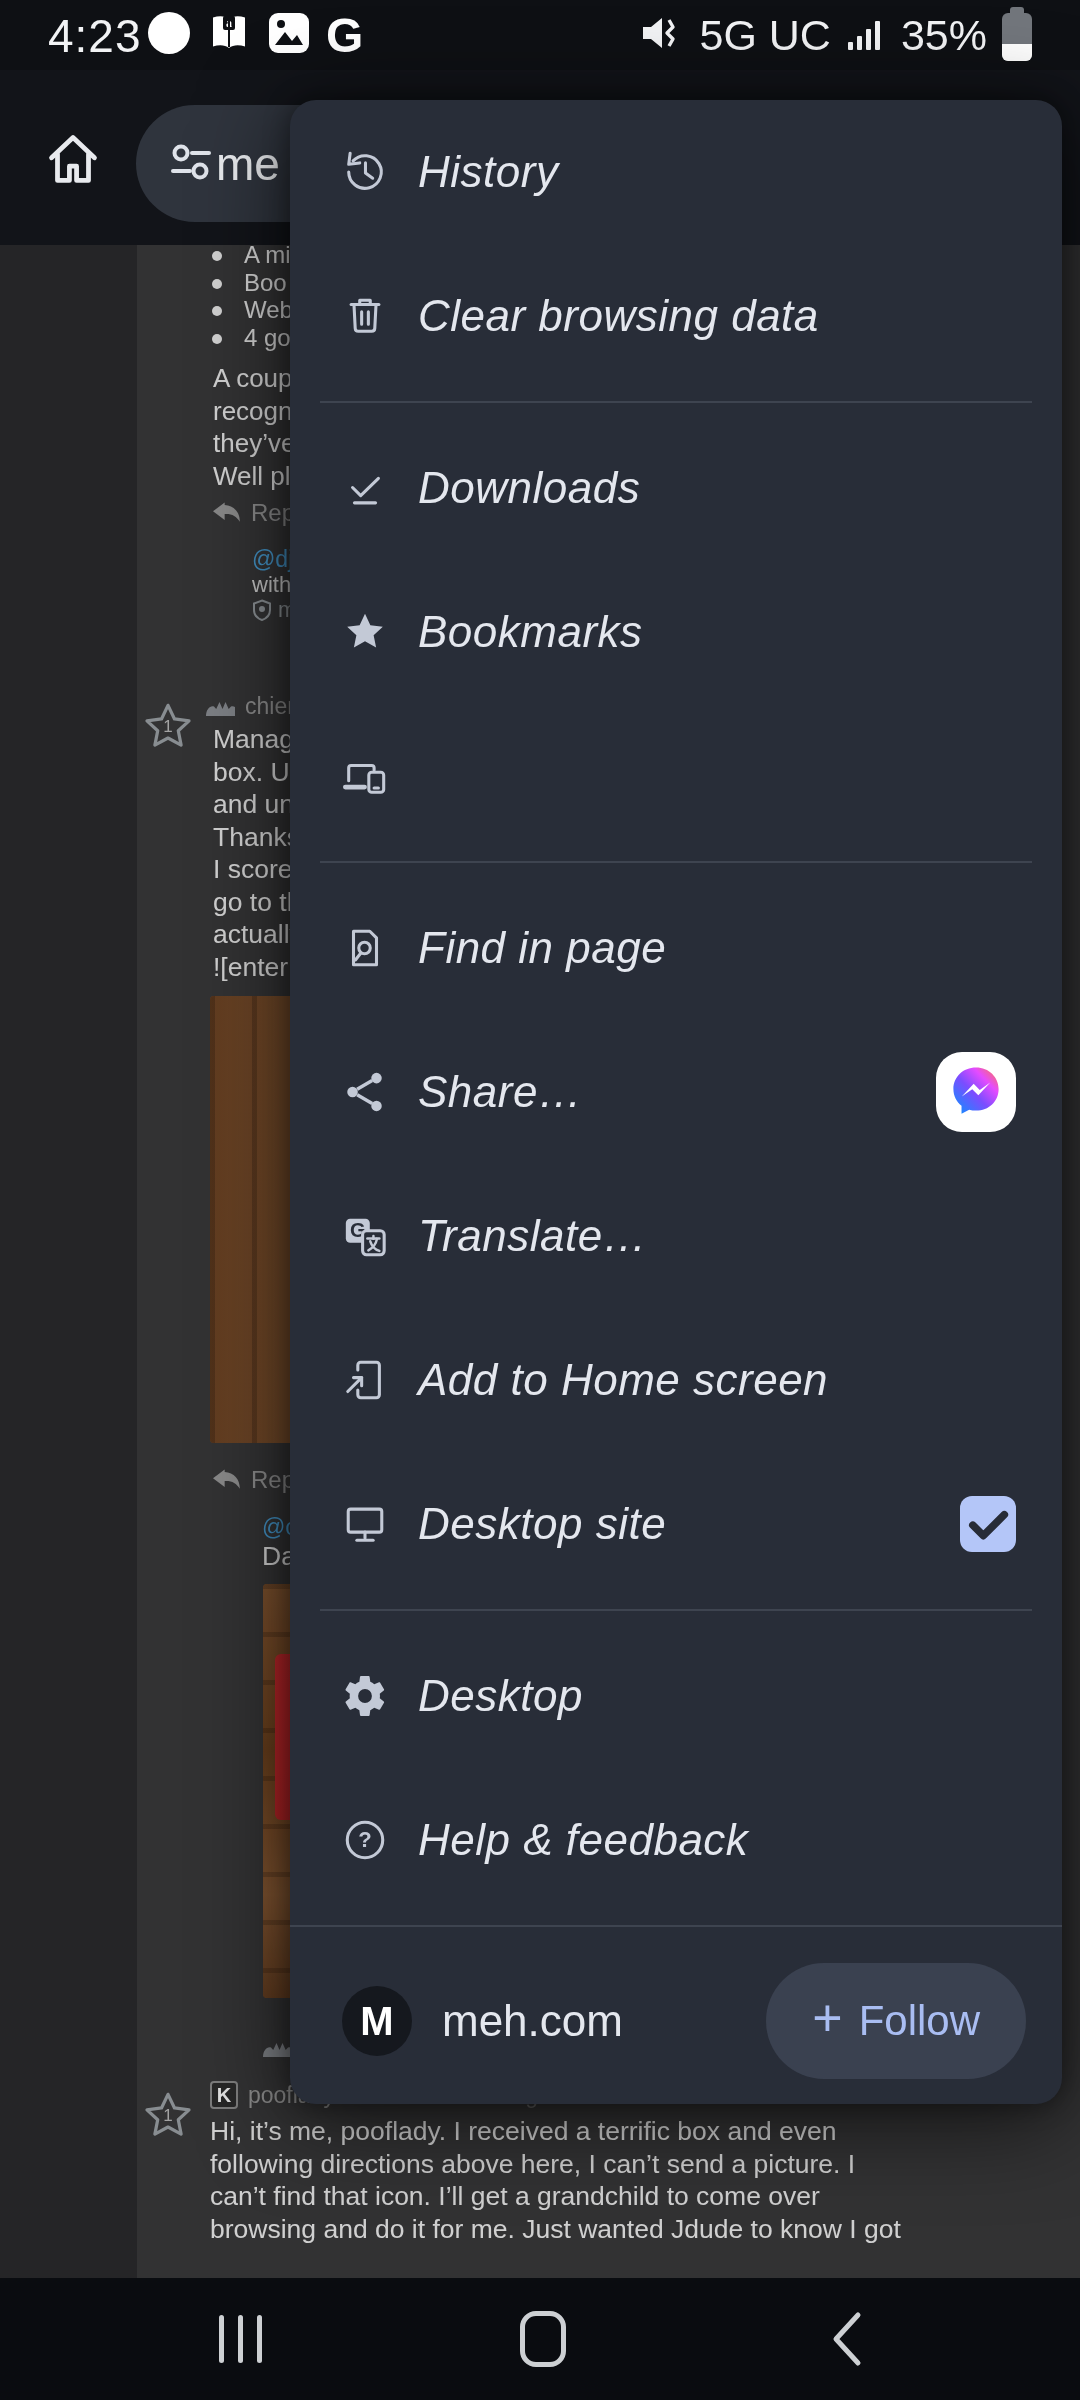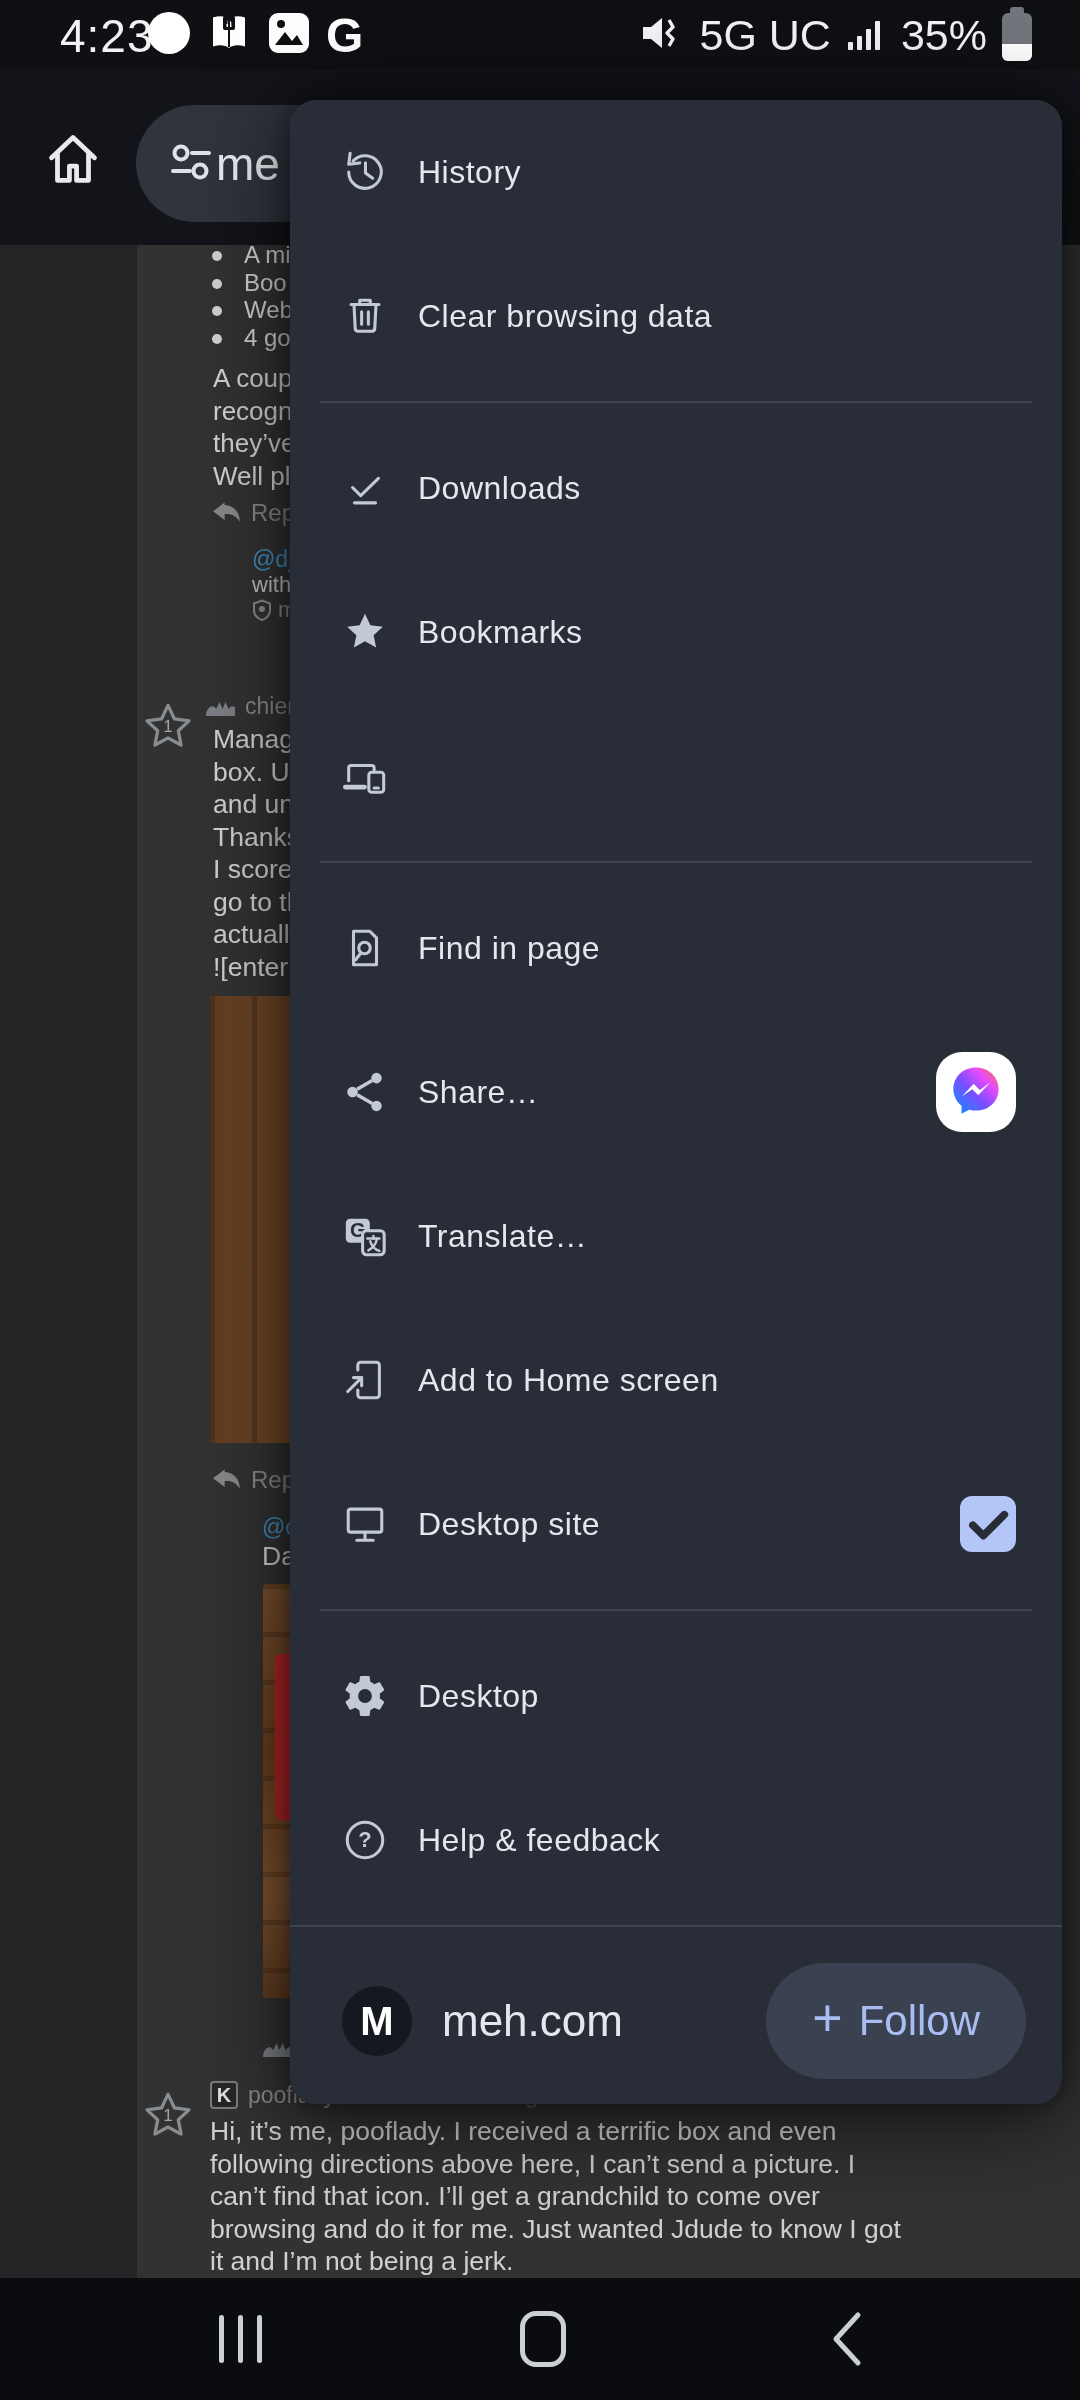--- a/index.html
+++ b/index.html
@@ -1,21 +1,21 @@
 <!DOCTYPE html>
 <html><head>
 <meta charset="utf-8">
 <style>
   html,body{margin:0;padding:0;background:#000;}
   .screen{position:relative;width:1080px;height:2400px;background:#101318;overflow:hidden;
           font-family:"Liberation Sans",sans-serif;-webkit-font-smoothing:antialiased;}
 
   
   .statusbar{position:absolute;top:0;left:0;right:0;height:70px;background:#0e1014;z-index:3;}
-  .sb-time{position:absolute;left:60px;top:9px;font-size:46px;color:#f2f3f5;letter-spacing:1px;}
+  .sb-time{position:absolute;left:48px;top:9px;font-size:46px;color:#f2f3f5;letter-spacing:1px;}
   .sb-left{position:absolute;left:146px;top:0;height:70px;display:flex;align-items:center;gap:14px;}
   .sb-right{position:absolute;right:48px;top:0;height:70px;display:flex;align-items:center;gap:15px;}
   .sb-txt{font-size:43px;color:#f2f3f5;}
   .sb-g{font-size:48px;font-weight:bold;color:#fff;}
   .battery{position:relative;width:30px;height:48px;margin-top:4px;}
   .battery .cap{position:absolute;top:-6px;left:8px;width:14px;height:6px;background:#72767c;border-radius:3px 3px 0 0;}
   .battery .body{position:absolute;inset:0;border-radius:6px;overflow:hidden;background:#72767c;}
   .battery .fill{position:absolute;left:0;right:0;bottom:0;height:35%;background:#fff;}
 
   
@@ -63,21 +63,21 @@
   .barcode{position:absolute;left:22px;bottom:10%;width:40px;height:26px;
            background:repeating-linear-gradient(90deg,#fff 0 3px,#223 3px 6px);}
 
   
   .menu-panel{position:absolute;left:290px;top:100px;width:772px;height:2004px;border-radius:26px;
               background:#282d38;z-index:5;overflow:hidden;
               box-shadow:0 14px 90px rgba(0,0,0,.65),0 0 26px rgba(0,0,0,.4);}
   .menu-row{height:144px;display:flex;align-items:center;padding:0 46px 0 52px;}
   .mi{width:46px;height:46px;margin-right:30px;flex:none;display:flex;align-items:center;justify-content:center;}
   .mi svg{width:46px;height:46px;display:block;}
-  .ml{font-size:32px;color:#e4e7ee;letter-spacing:.5px;white-space:nowrap;}
+  .ml{font-size:44px;color:#e4e7ee;letter-spacing:.5px;white-space:nowrap;font-style:italic;}
   .trail{margin-left:auto;flex:none;display:flex;align-items:center;justify-content:center;}
   .checkbox{width:56px;height:56px;border-radius:12px;background:#b4c6f8;}
   .badge-msgr{width:80px;height:80px;border-radius:26px;background:#fff;}
   .badge-msgr svg{width:62px;height:62px;}
   .menu-div{border-top:2px solid #3e4450;margin:13px 30px;}
   .menu-div.full{margin:13px 0 0 0;}
   .site-row{height:188px;display:flex;align-items:center;padding:0 36px 0 52px;}
   .site-avatar{width:70px;height:70px;border-radius:50%;background:#15181e;color:#fff;font-size:40px;font-weight:bold;
                display:flex;align-items:center;justify-content:center;flex:none;}
   .site-domain{font-size:44px;color:#e4e7ee;margin-left:30px;}
@@ -276,21 +276,20 @@
     <div class="ptx meta-row" style="left:210px;top:1836px;">
       <span class="kbadge">K</span>
       <span>pooflady</span>
       <span class="meta-dim">said 20 minutes ago.</span>
     </div>
     <div class="ptx c-lines" style="left:210px;top:1870px;">
         <div>Hi, it’s me, pooflady. I received a terrific box and even</div>
         <div>following directions above here, I can’t send a picture. I</div>
         <div>can’t find that icon. I’ll get a grandchild to come over</div>
         <div>browsing and do it for me. Just wanted Jdude to know I got</div>
-        <div>it and I’m not being a jerk.</div>
       </div>
 
     <div class="scrim"></div>
   </div>
 
   <div class="menu-panel">
     <div class="menu-items">
         <div class="menu-row">
           <span class="mi">
             <svg viewBox="0 0 48 48" fill="none" stroke="#c3c9d6" stroke-width="3.2" stroke-linecap="round" stroke-linejoin="round">

